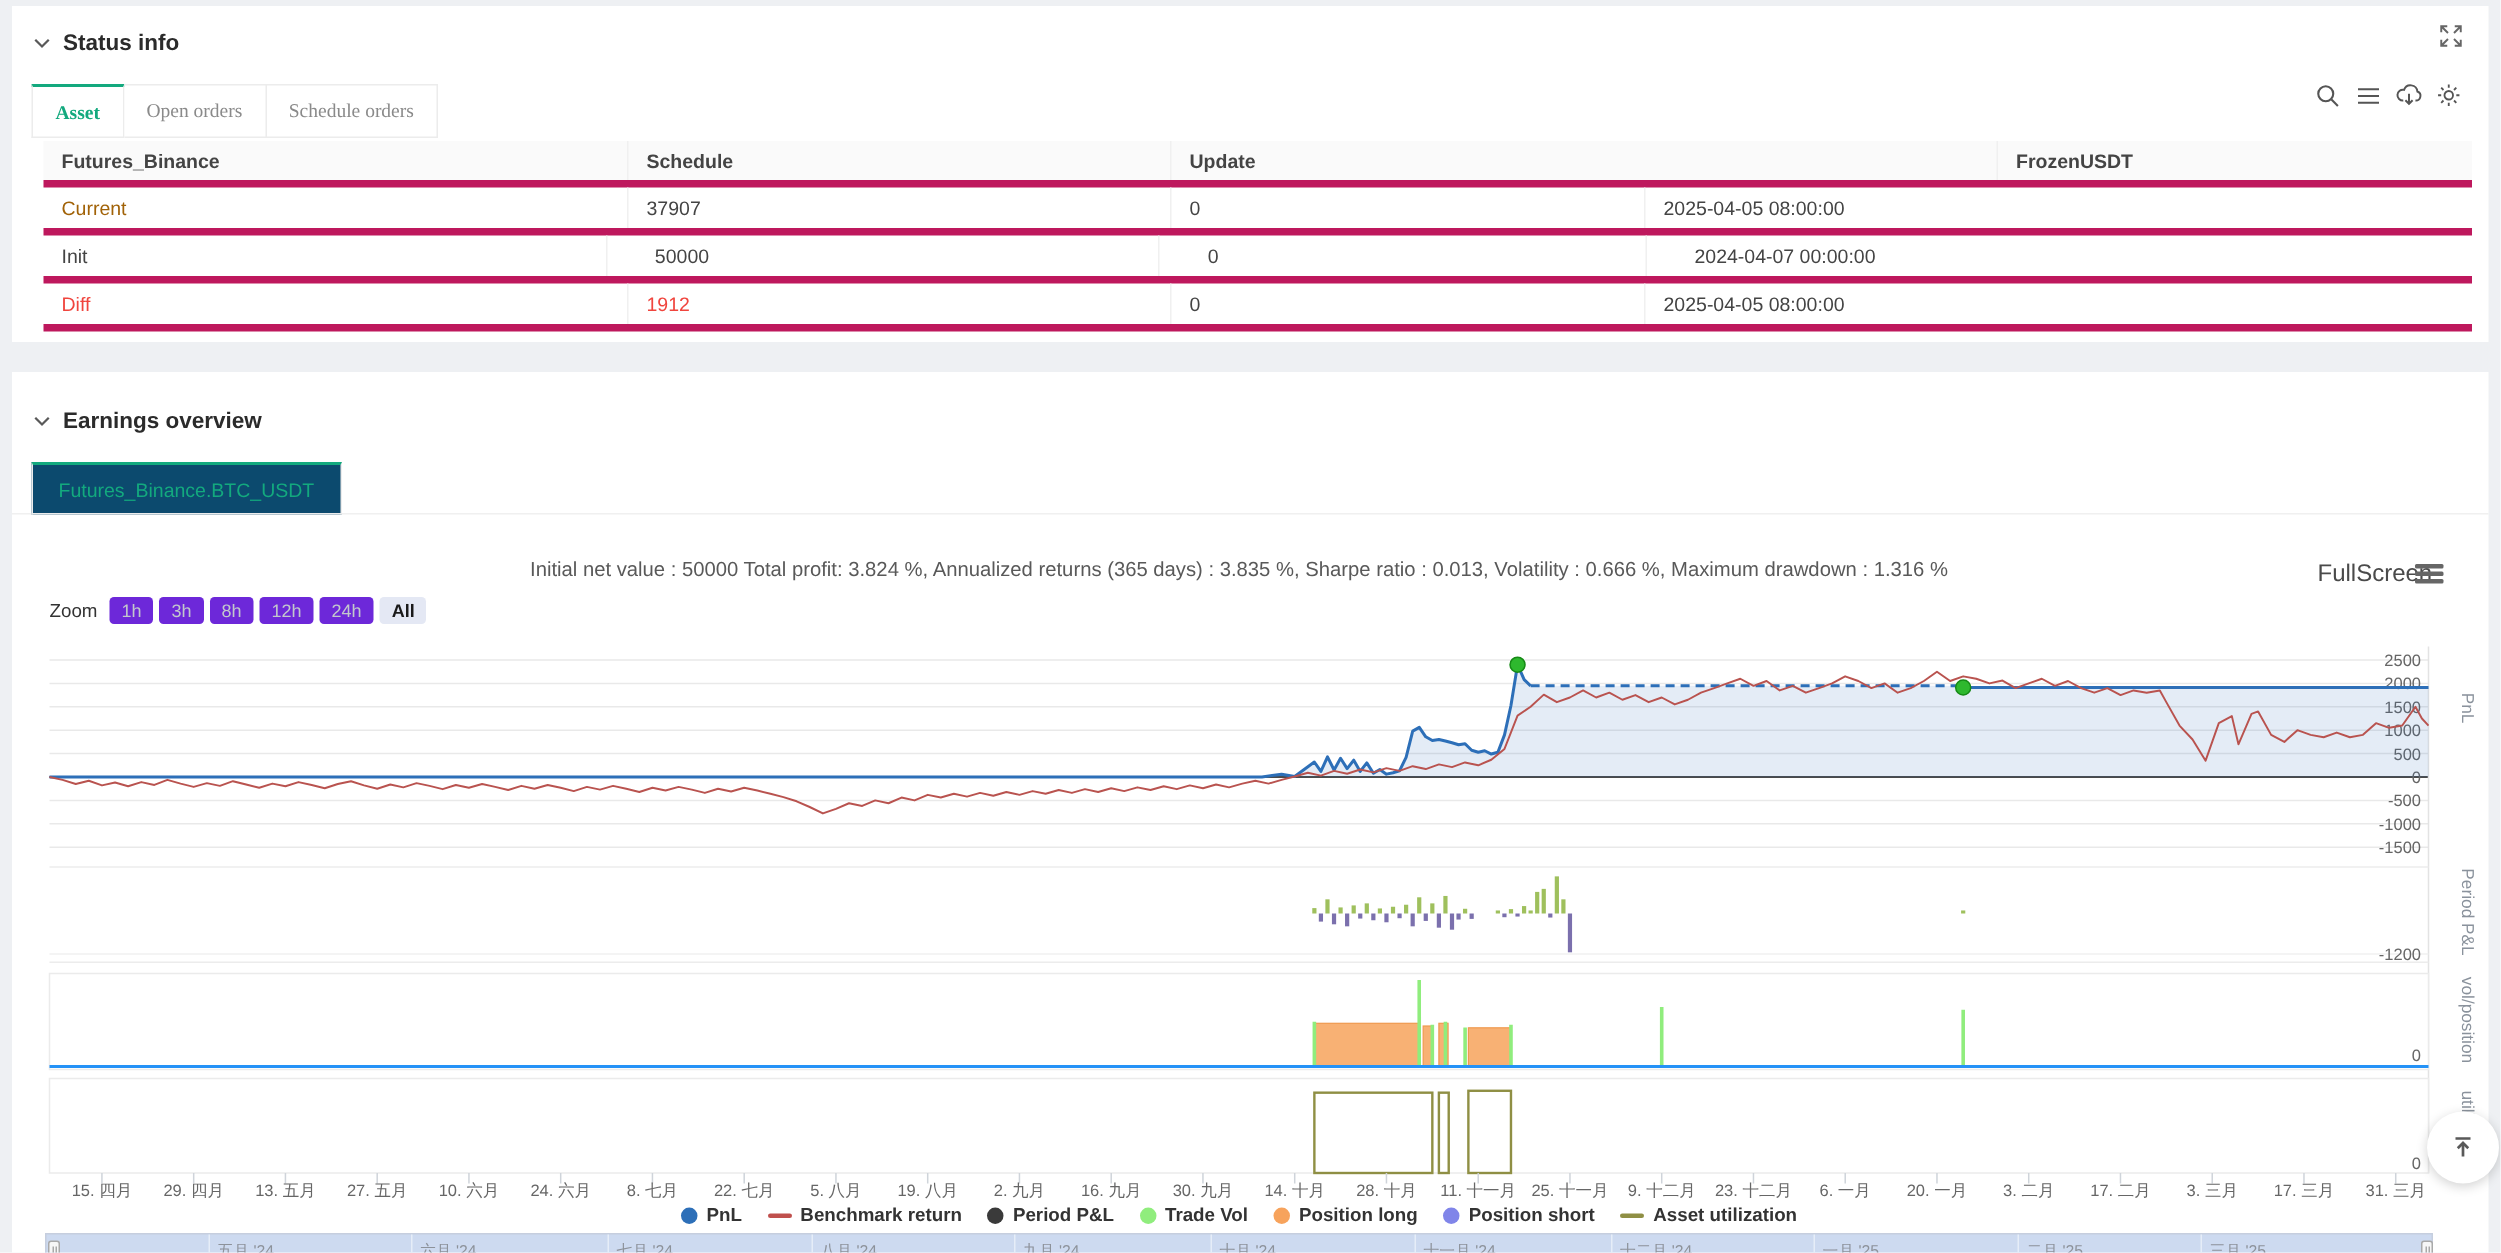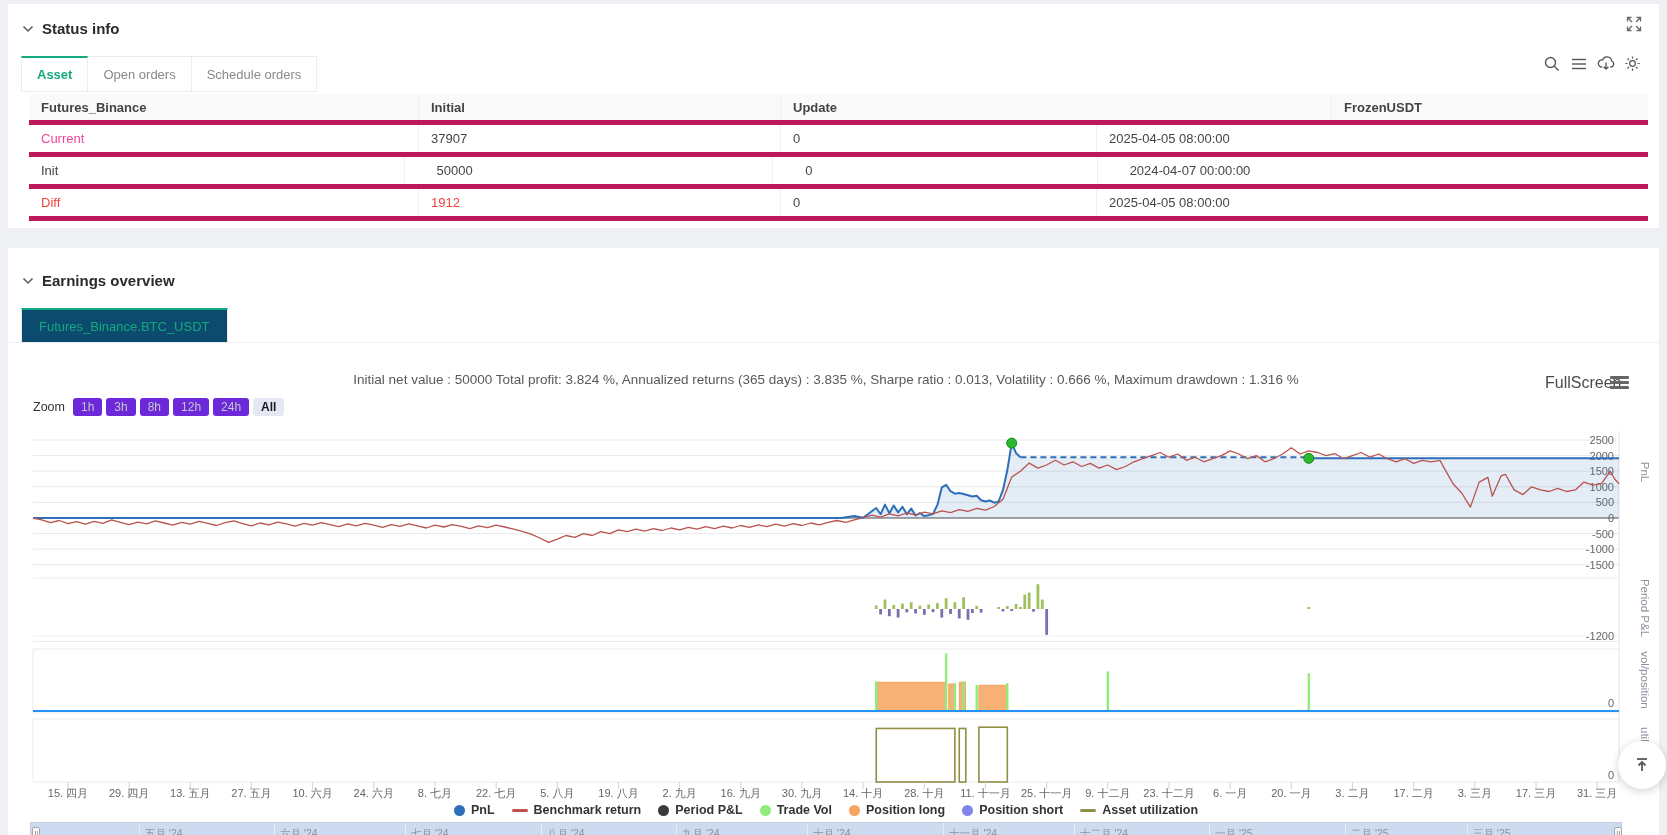--- a/index.html
+++ b/index.html
@@ -6,32 +6,32 @@
   body{width:1667px;height:835px;overflow:hidden;background:#eef0f3;font-family:"Liberation Sans",sans-serif;}
   #page{position:relative;width:1667px;height:835px;}
   .card{position:absolute;left:8px;width:1651px;background:#fff;}
   #card1{top:4px;height:224px;}
   #card2{top:248px;height:600px;}
   .sec-chevron{position:absolute;width:12px;height:8px;}
   .sec-title{position:absolute;font-size:15px;font-weight:bold;color:#2b2b2b;}
   .icon-btn{position:absolute;width:20px;height:20px;cursor:pointer;color:#555;}
   
   .tabs{position:absolute;left:21px;top:52px;display:flex;height:36px;}
-  .tab{box-sizing:border-box;height:36px;display:flex;align-items:center;padding:0 15px;font-size:13px;color:#8a8a8a;background:#fff;border:1px solid #ececec;border-left:none;cursor:pointer;}
+  .tab{box-sizing:border-box;height:36px;display:flex;align-items:center;padding:0 15px;font-size:13px;color:#8a8a8a;background:#fff;border:1px solid #ececec;border-left:none;cursor:pointer;font-family:Liberation Serif, serif;}
   .tab:first-child{border-left:1px solid #ececec;}
   .tab.active{color:#13a97e;border-top:2px solid #13a97e;font-weight:bold;}
   
   .trow{position:absolute;left:21px;width:1619px;display:flex;box-sizing:border-box;border-bottom:5px solid #be185d;}
   .thead{top:90px;height:31px;background:#fafafa;font-weight:bold;color:#333;}
   .cell{box-sizing:border-box;padding-left:12px;display:flex;align-items:center;font-size:13px;border-right:1px solid #f0f0f0;}
   .cell:last-child{border-right:none;}
   .c1{width:390px;}.c2{width:362px;}.c3{width:316px;}.c4{width:551px;}
   .r1{top:121px;height:32px;}.r2{top:153px;height:32px;gap:20px;}.r3{top:185px;height:32px;}
   .trow .cell{color:#444;}
-  .link-blue{color:#ec4899;cursor:pointer;}
+  .link-blue{color:#a16207;cursor:pointer;}
   .val-red{color:#f0453e;}
   
   .tab2{position:absolute;left:21px;top:308px;height:35px;box-sizing:border-box;display:flex;align-items:center;padding:0 17px;font-size:13px;color:#13a97e;background:#0c4a6e;border:1px solid #ececec;border-top:2px solid #13a97e;cursor:pointer;z-index:2;}
   .tabbar-line{position:absolute;left:8px;top:342px;width:1651px;height:1px;background:#f0f0f0;}
   .stats{position:absolute;left:33px;top:372px;width:1586px;text-align:center;font-size:13.5px;color:#595959;}
   .fullscreen{position:absolute;top:374px;left:1545px;font-size:16px;color:#4a4a4a;cursor:pointer;}
   .chart-menu{position:absolute;top:376px;left:1610px;width:19px;height:13px;cursor:pointer;}
   .chart-menu div{height:3px;background:#666;border-radius:1px;margin-bottom:2px;}
   .zoom-row{position:absolute;left:33px;top:398px;display:flex;align-items:center;font-size:12.5px;color:#333;}
   .zoom-label{margin-right:8px;}
@@ -91,21 +91,21 @@
       </svg>
     <svg class="icon-btn" style="left:1615px;top:50px;width:19px;height:19px;" viewBox="0 0 20 20">
         <g fill="none" stroke="#555" stroke-width="1.3">
           <circle cx="10" cy="10" r="3"></circle>
           <path d="M10 2.5v2.2 M10 15.3v2.2 M2.5 10h2.2 M15.3 10h2.2 M4.7 4.7l1.6 1.6 M13.7 13.7l1.6 1.6 M15.3 4.7l-1.6 1.6 M6.3 13.7l-1.6 1.6"></path>
         </g>
       </svg>
 
     <div class="trow thead">
       <div class="cell c1">Futures_Binance</div>
-      <div class="cell c2">Initial</div>
+      <div class="cell c2">Schedule</div>
       <div class="cell c4">Update</div>
       <div class="cell c3">FrozenUSDT</div>
     </div>
     <div class="trow r1">
       <div class="cell c1">
           <span class="link-blue">Current</span>
         </div>
       <div class="cell c2">37907</div>
       <div class="cell c3">0</div>
       <div class="cell c4">2025-04-05 08:00:00</div>

